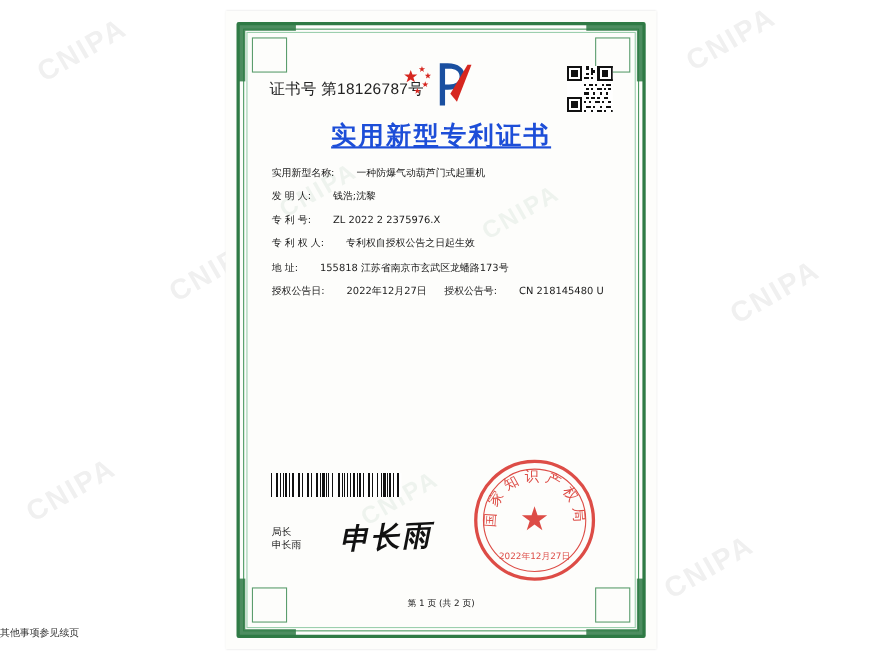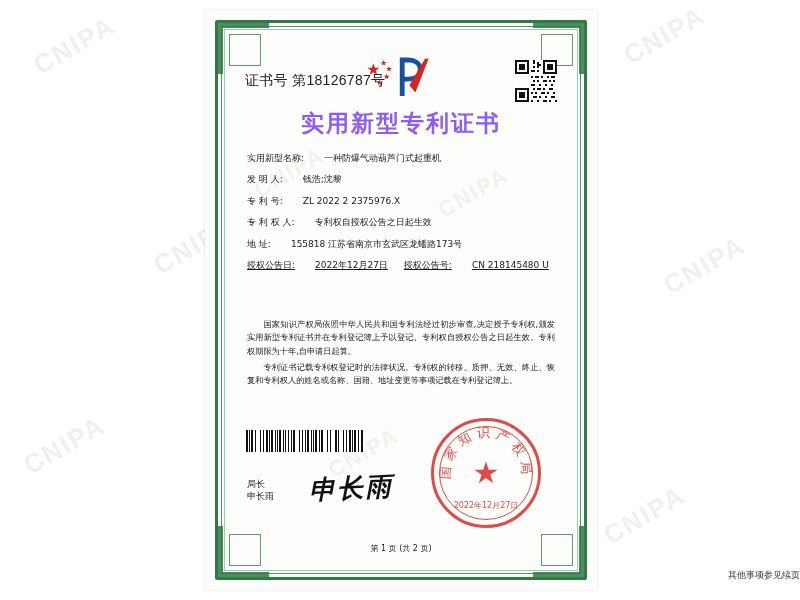--- a/index.html
+++ b/index.html
@@ -141,21 +141,22 @@
   .main-title {
     position: absolute;
     left: 0;
     right: 0;
     top: 72px;
     text-align: center;
     font-family: "DejaVu Sans", "Liberation Sans", sans-serif;
     font-size: 23px;
     font-weight: bold;
     letter-spacing: 2px;
-    color: #8b5cf6;
+    color: #1d4ed8;
+    text-decoration: underline;
   }
 
   .fields {
     position: absolute;
     left: 14px;
     right: 14px;
     top: 118px;
     font-size: 9px;
     line-height: 1.1;
   }
@@ -271,21 +272,21 @@
     text-align: center;
     font-size: 8px;
     color: #222;
     font-family: "DejaVu Sans", "Liberation Sans", sans-serif;
   }
 
   .footer-note {
     position: absolute;
     left: 0; right: 0;
     bottom: 18px;
-    text-align: right;
+    text-align: left;
     font-size: 9px;
     color: #333;
     font-family: "DejaVu Sans", "Liberation Sans", sans-serif;
   }
 </style>
 </head>
 <body>
 
 <div id="page">
 
@@ -410,33 +411,29 @@
         <div class="field-row">
           <span class="field-label">专 利 权 人:</span>
           <span class="field-value">专利权自授权公告之日起生效</span>
         </div>
 
         <div class="field-row">
           <span class="field-label">地      址:</span>
           <span class="field-value">155818 江苏省南京市玄武区龙蟠路173号</span>
         </div>
 
-        <div class="field-row" style="margin-top:4px;text-decoration:underline;">
+        <div class="field-row" style="margin-top:4px;">
           <span class="field-label">授权公告日:</span>
           <span class="field-value">2022年12月27日</span>
           <span class="second-label">授权公告号:</span>
           <span class="field-value">CN 218145480 U</span>
         </div>
 
       </div>
 
-      <div class="paras">
-        <div class="para">国家知识产权局依照中华人民共和国专利法经过初步审查,决定授予专利权,颁发实用新型专利证书并在专利登记簿上予以登记。专利权自授权公告之日起生效。专利权期限为十年,自申请日起算。</div>
-        <div class="para">专利证书记载专利权登记时的法律状况。专利权的转移、质押、无效、终止、恢复和专利权人的姓名或名称、国籍、地址变更等事项记载在专利登记簿上。</div>
-      </div>
 
       <svg class="barcode" viewBox="0 0 240 44" shape-rendering="crispEdges">
         <rect width="240" height="44" fill="#ffffff"></rect>
         <g fill="#111111">
           <rect x="2" y="0" width="3" height="44"></rect>
             <rect x="8" y="0" width="1" height="44"></rect>
           <rect x="12" y="0" width="4" height="44"></rect>
             <rect x="19" y="0" width="2" height="44"></rect>
           <rect x="25" y="0" width="1" height="44"></rect>
             <rect x="29" y="0" width="3" height="44"></rect>

